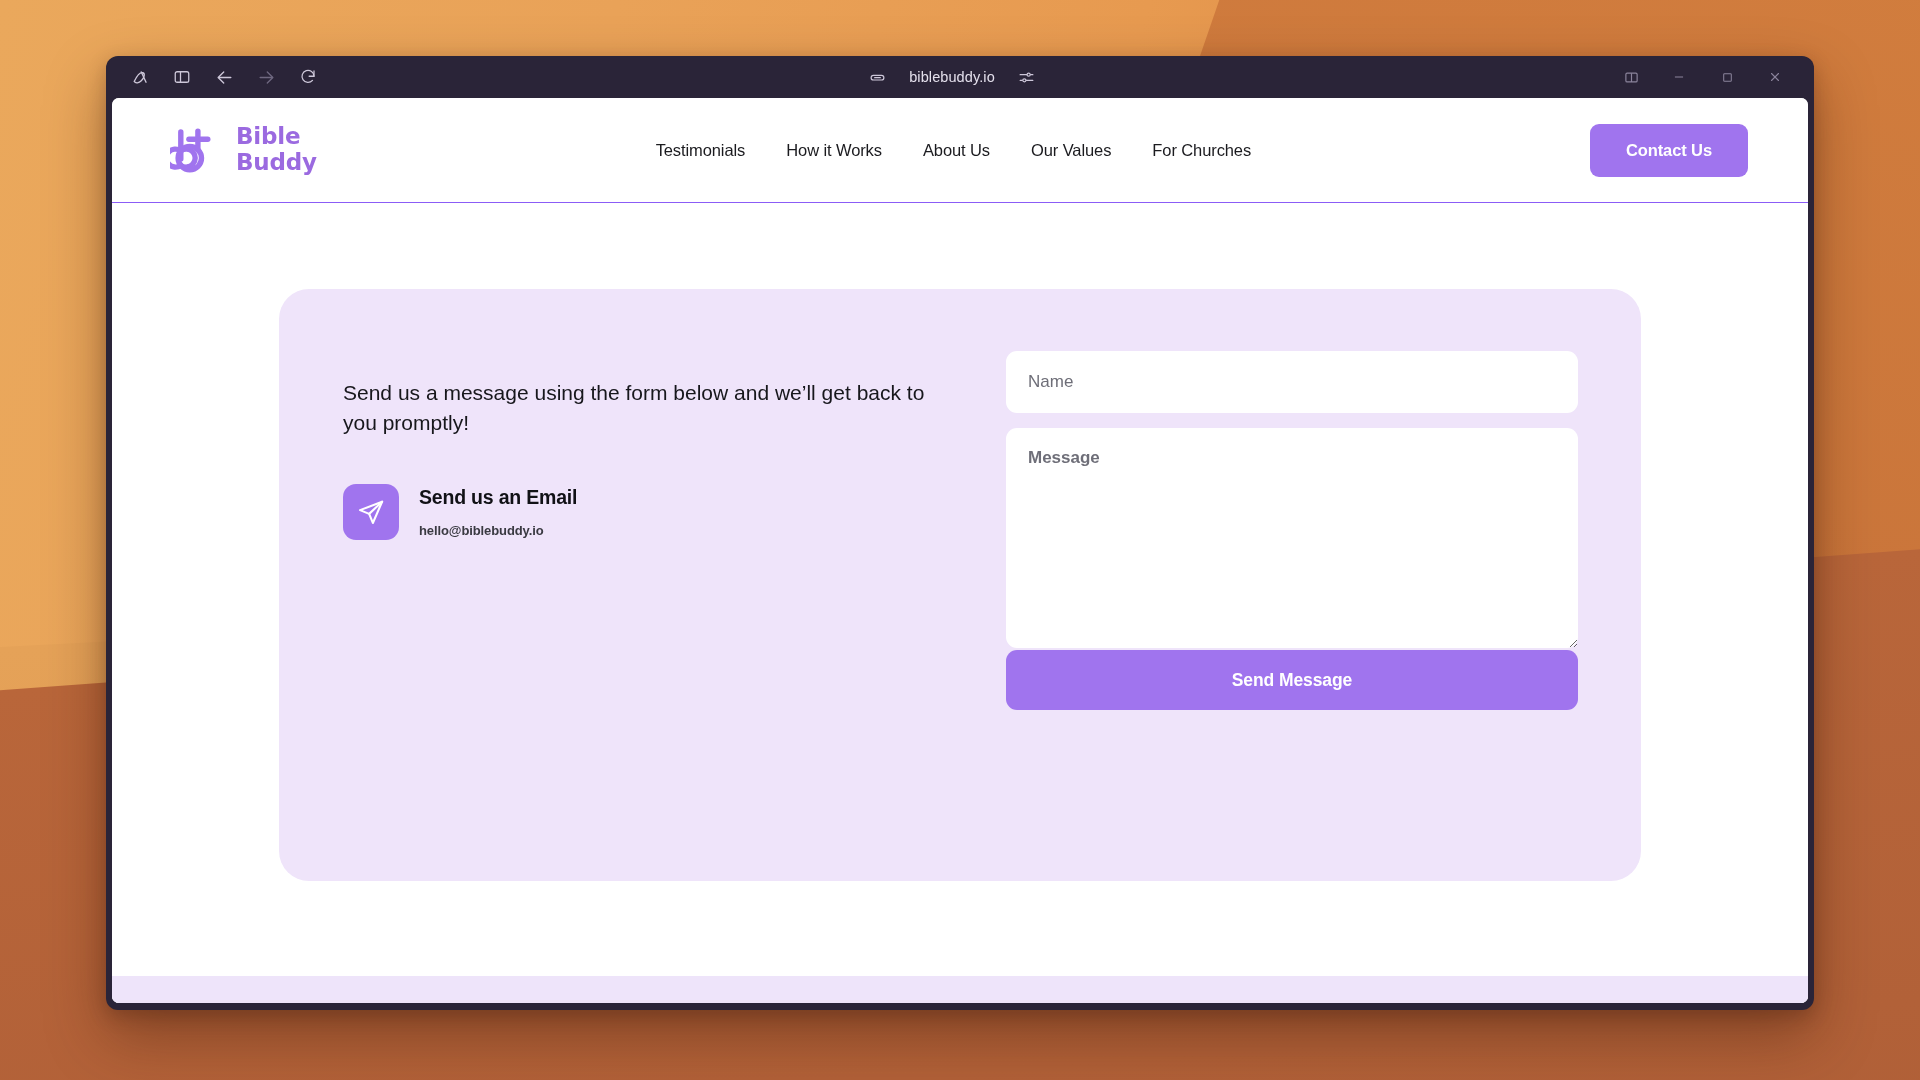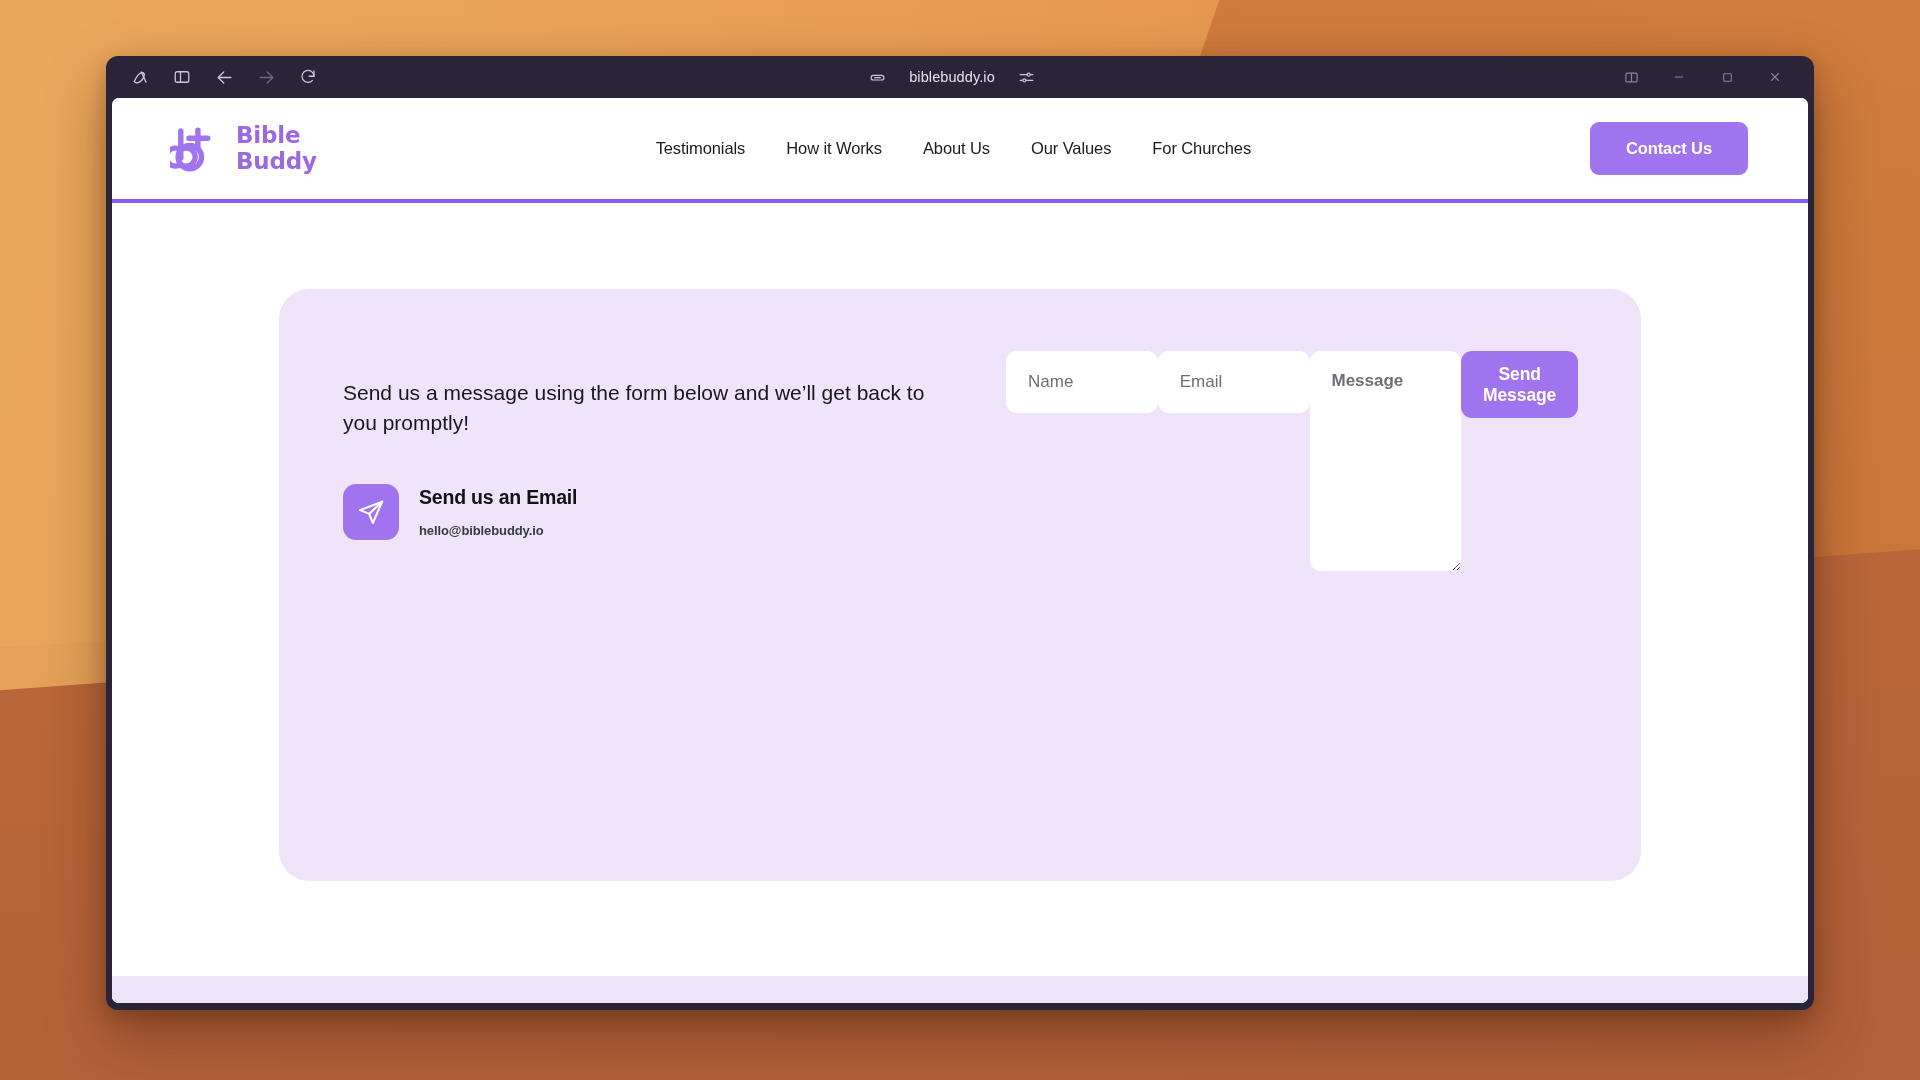--- a/index.html
+++ b/index.html
@@ -103,21 +103,21 @@
     flex: 1 1 auto;
     background: #ffffff;
     border-radius: 7px;
     overflow: hidden;
     position: relative;
   }
 
   
   #site-header {
     height: 105px;
-    border-bottom: 4px solid #8b5cf6;
+    border-bottom: 1px solid #8b5cf6;
     display: flex;
     align-items: center;
     padding: 0 60px 0 58px;
     background: #fff;
   }
   #brand { display: flex; align-items: center; gap: 12px; }
   #brand-mark { width: 54px; height: 54px; flex: 0 0 54px; }
   #brand-text {
     font-family: "DejaVu Sans", sans-serif;
     font-weight: bold;
@@ -163,21 +163,21 @@
     margin: 0 auto;
     width: 1362px;
     background: #efe4fa;
     border-radius: 30px;
     display: flex;
     padding: 62px 63px 62px 64px;
     gap: 78px;
     min-height: 592px;
   }
   .card-left { width: 585px; flex: 0 0 585px; padding-top: 27px; }
-  .card-right { flex: 1 1 auto; display: flex; flex-direction: row; }
+  .card-right { flex: 1 1 auto; display: flex; flex-direction: column; }
 
   #contact-heading {
     font-family: "DejaVu Sans", sans-serif;
     font-size: 53px;
     line-height: 1.16;
     font-weight: bold;
     letter-spacing: -1.2px;
     color: #9b6ae0;
     margin-bottom: 26px;
   }
@@ -221,21 +221,21 @@
   #email-input { height: 62px; margin-bottom: 15px; }
   #message-input {
     height: 220px;
     resize: vertical;
     line-height: 1.4;
     margin-bottom: 2px;
     font-weight: bold;
   }
   #send-message-button {
     width: 100%;
-    height: 67px;
+    height: 60px;
     background: #a074ee;
     color: #fff;
     font-weight: bold;
     font-size: 17.5px;
     border: none;
     border-radius: 11px;
     cursor: pointer;
     font-family: "Liberation Sans", sans-serif;
     letter-spacing: -.1px;
   }
@@ -381,21 +381,20 @@
               </span>
               <span id="email-texts">
                 <span id="email-title">Send us an Email</span>
                 <span id="email-address">hello@biblebuddy.io</span>
               </span>
             </div>
           </div>
 
           <div class="card-right">
             <input class="field" id="name-input" type="text" placeholder="Name" style="">
-            <input class="field" id="email-input" type="text" placeholder="Email" style="">
             <textarea class="field" id="message-input" placeholder="Message" style=""></textarea>
             <button id="send-message-button">Send Message</button>
           </div>
 
         </div>
 
         <div id="next-section-peek"></div>
       </div>
 
     </div>

